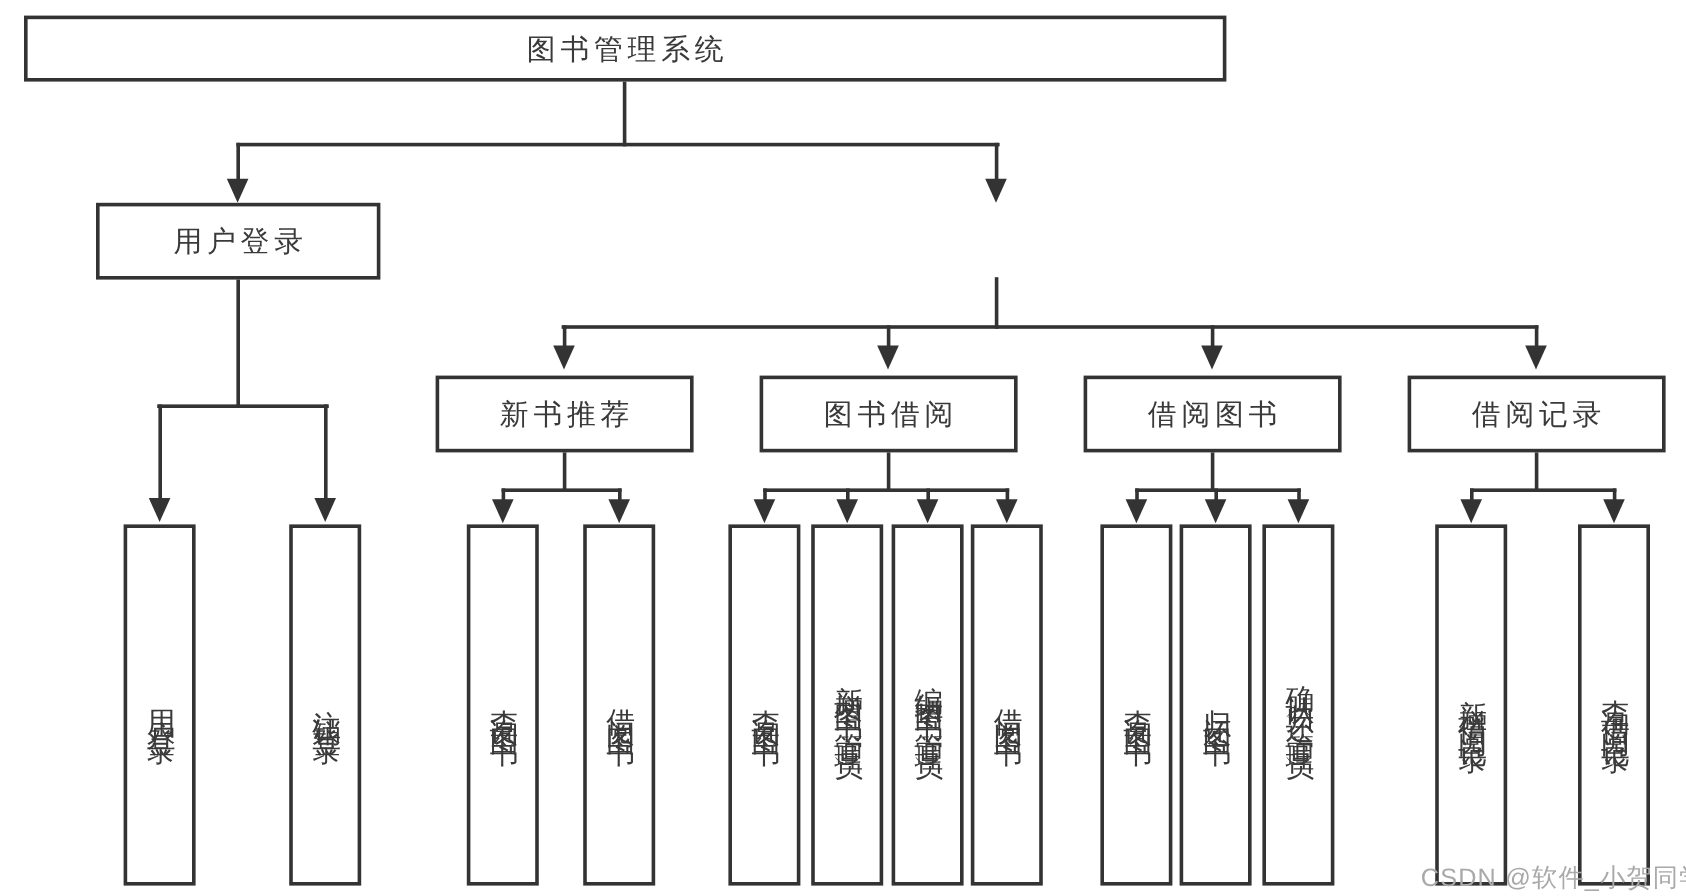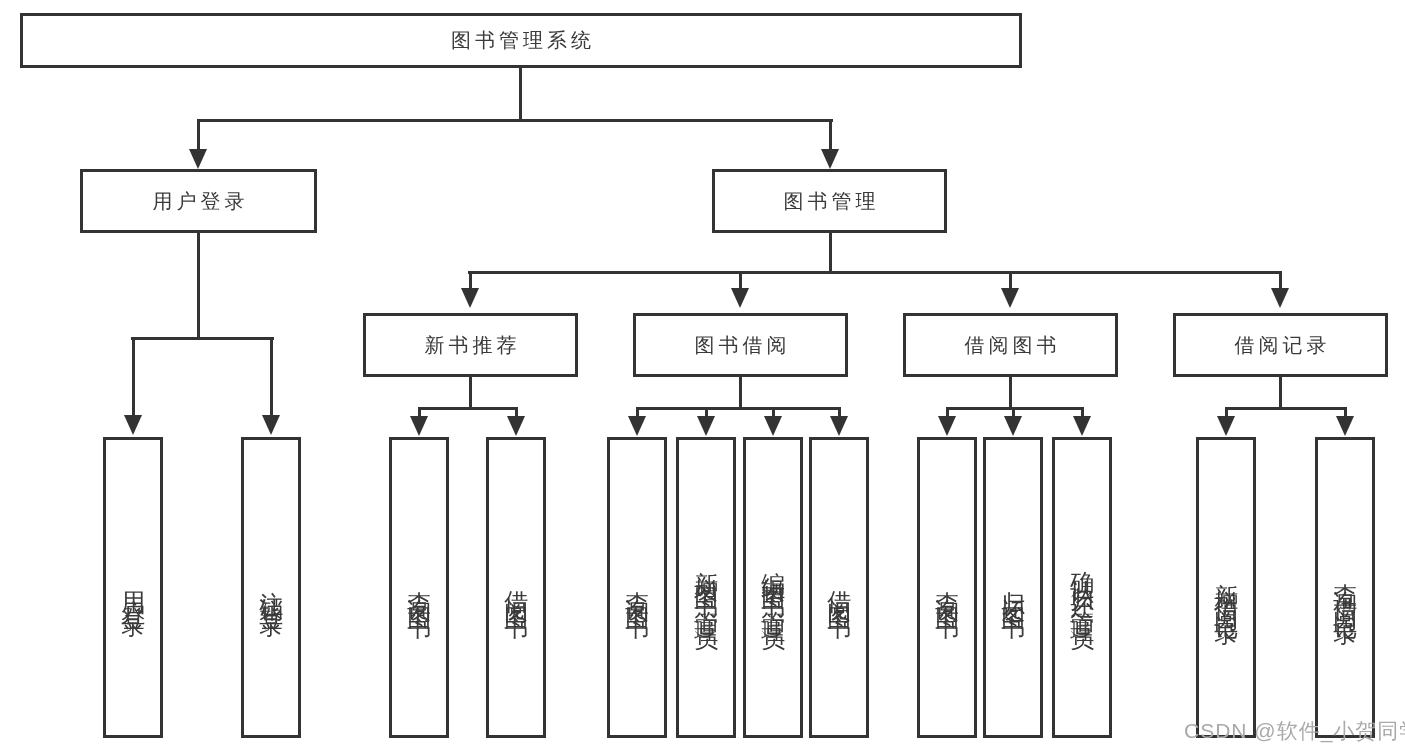--- a/index.html
+++ b/index.html
@@ -14,21 +14,21 @@
     position:absolute;
     box-sizing:border-box;
     border:3px solid #333333;
     background:#ffffff;
     display:flex;
     align-items:center;
     justify-content:center;
     color:#3a3a3a;
   }
   .hlabel {
-    font-size:20px;
+    font-size:24px;
     letter-spacing:4px;
     text-indent:4px;
     white-space:nowrap;
   }
   .vlabel {
     writing-mode:vertical-rl;
     text-orientation:mixed;
     font-size:24px;
     letter-spacing:8px;
     line-height:1.1;
@@ -117,23 +117,20 @@
   <div class="line" style="left:1344px;top:407px;width:3px;height:11px"></div>
   <div class="arrow" style="left:1336px;top:416px"></div>
 
   <div class="box" style="left:20px;top:13px;width:1002px;height:55px">
     <span class="hlabel">图书管理系统</span>
   </div>
 
   <div class="box" style="left:80px;top:169px;width:237px;height:64px">
     <span class="hlabel">用户登录</span>
   </div>
-  <div class="box" style="left:712px;top:169px;width:235px;height:64px">
-    <span class="hlabel">图书管理</span>
-  </div>
 
   <div class="box" style="left:633px;top:313px;width:215px;height:64px">
     <span class="hlabel">图书借阅</span>
   </div>
   <div class="box" style="left:363px;top:313px;width:215px;height:64px">
     <span class="hlabel">新书推荐</span>
   </div>
   <div class="box" style="left:903px;top:313px;width:215px;height:64px">
     <span class="hlabel">借阅图书</span>
   </div>

